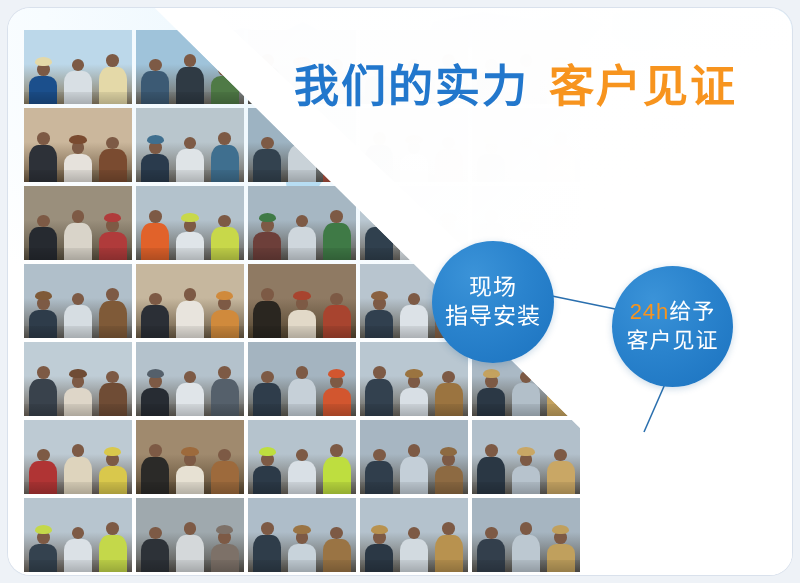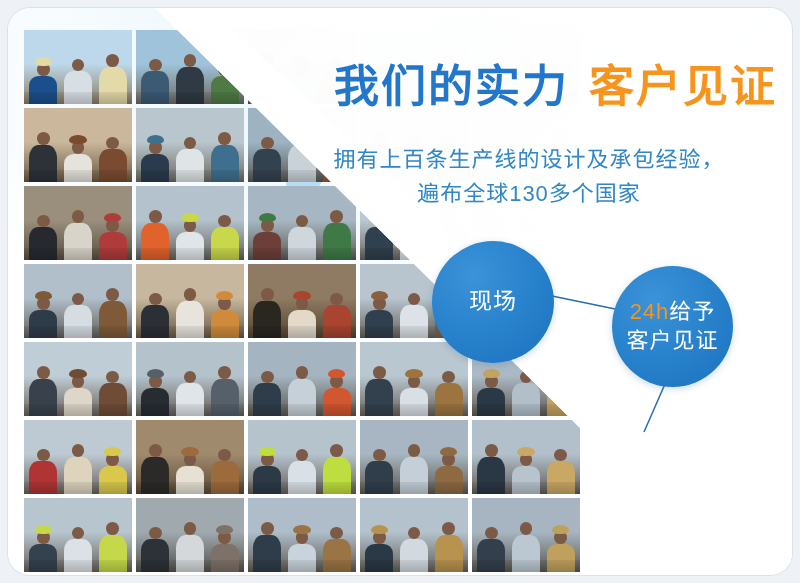--- a/index.html
+++ b/index.html
@@ -78,21 +78,21 @@
   .headline{
     position:absolute;
     left:286px;top:56px;
     width:470px;
     font-size:45px;
     font-weight:bold;
     letter-spacing:2px;
     line-height:1;
     white-space:nowrap;
   }
-  .headline .blue{color:#2277cc;margin-left:40px;}
+  .headline .blue{color:#2277cc;}
   .headline .orange{color:#f7941e;margin-left:20px;}
 
   .subtitle{
     position:absolute;
     left:286px;top:135px;
     width:470px;
     text-align:center;
     color:#2f86c8;
     font-size:22px;
     line-height:1.55;
@@ -556,32 +556,29 @@
         </linearGradient>
       </defs>
       <polygon points="150,0 800,0 800,583 740,583" fill="url(#sweepg)"></polygon>
       <polygon points="150,0 206,0 800,560 800,583 740,583" fill="#ffffff" opacity="0.9"></polygon>
     </svg>
 
     <div class="headline">
       <span class="blue">我们的实力</span><span class="orange">客户见证</span>
     </div>
 
-    <div class="subtitle">
-      <div>拥有上百条生产线的设计及承包经验，</div>
-      <div>遍布全球130多个国家</div>
-    </div>
 
     <svg class="connector" viewBox="0 0 800 583">
       <line x1="544" y1="288" x2="612" y2="302" stroke="#2a6fae" stroke-width="1.6"></line>
       <line x1="657" y1="376" x2="636" y2="424" stroke="#2a6fae" stroke-width="1.6"></line>
     </svg>
 
     <div class="circle c1">
       <span class="ln">现场</span>
+      <span class="ln">指导安装</span>
     </div>
 
     <div class="circle c2">
       <span class="ln"><b class="hl">24h</b><span>给予</span></span>
       <span class="ln">客户见证</span>
     </div>
 
 
   </div>
 </div>

